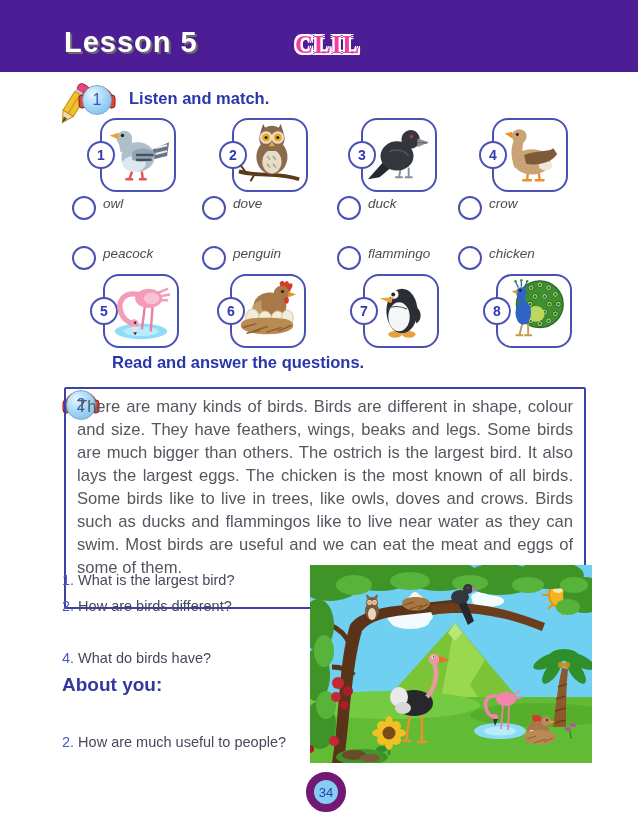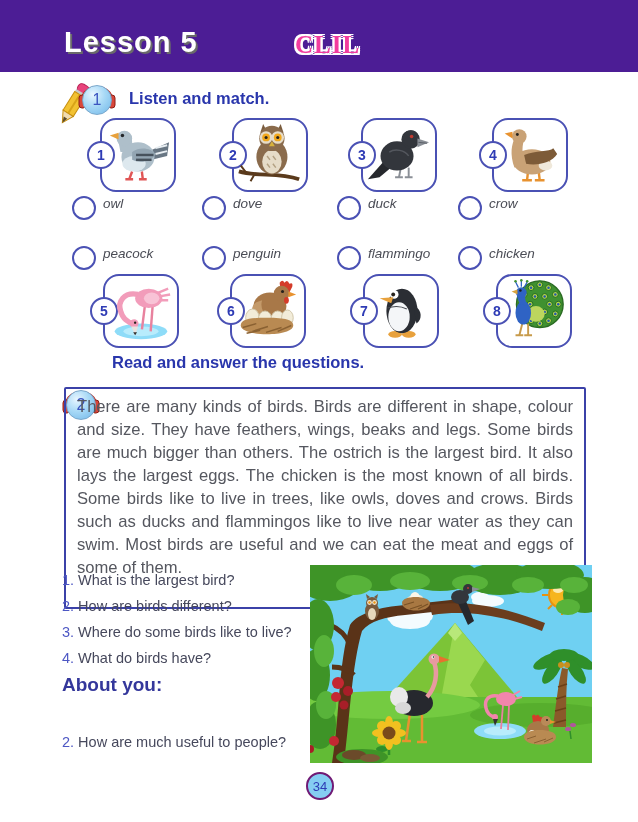--- a/index.html
+++ b/index.html
@@ -38,21 +38,21 @@
 
   
   .question{position:absolute;left:62px;font-size:14.5px;}
   .q-num{color:#4d57c4;margin-right:4px;}
   .q-text{color:#46485c;}
   .about-heading{position:absolute;left:62px;top:674px;font-size:19px;font-weight:bold;color:#34379b;}
 
   
   .illustration{position:absolute;left:310px;top:565px;width:282px;height:198px;}
   .page-badge{position:absolute;left:306px;top:772px;width:24px;height:24px;background:#85cdf2;
-        border:2px solid #701a75;border-radius:50%;display:flex;align-items:center;justify-content:center;
+        border:8px solid #701a75;border-radius:50%;display:flex;align-items:center;justify-content:center;
         font-size:13px;color:#2e3bb5;}
 
   
   .task-icon{width:38px;height:40px;position:relative;display:block;}
   .task-icon .circ{position:absolute;left:4px;top:7px;width:28px;height:28px;border-radius:50%;
         background:radial-gradient(circle at 35% 30%, #e8f6ff 0%, #a8d9f6 45%, #6fb6e8 100%);
         border:1px solid #7aa8cc;display:flex;align-items:center;justify-content:center;
         font-size:16px;color:#3b55c0;}
 </style>
 </head>
@@ -321,23 +321,20 @@
   <div class="passage-box">
     <div class="passage-text">There are many kinds of birds. Birds are different in shape, colour and size. They have feathers, wings, beaks and legs. Some birds are much bigger than others. The ostrich is the largest bird. It also lays the largest eggs. The chicken is the most known of all birds. Some birds like to live in trees, like owls, doves and crows. Birds such as ducks and flammingos like to live near water as they can swim. Most birds are useful and we can eat the meat and eggs of some of them.</div>
   </div>
 
   <div class="question" style="top:572px">
     <span class="q-num">1.</span><span class="q-text">What is the largest bird?</span>
   </div>
   <div class="question" style="top:598px">
     <span class="q-num">2.</span><span class="q-text">How are birds different?</span>
   </div>
-  <div class="question" style="top:624px">
-    <span class="q-num">3.</span><span class="q-text">Where do some birds like to live?</span>
-  </div>
   <div class="question" style="top:650px">
     <span class="q-num">4.</span><span class="q-text">What do birds have?</span>
   </div>
 
   <div class="about-heading">About you:</div>
 
   <div class="question" style="top:734px">
     <span class="q-num">2.</span><span class="q-text">How are much useful to people?</span>
   </div>
 

